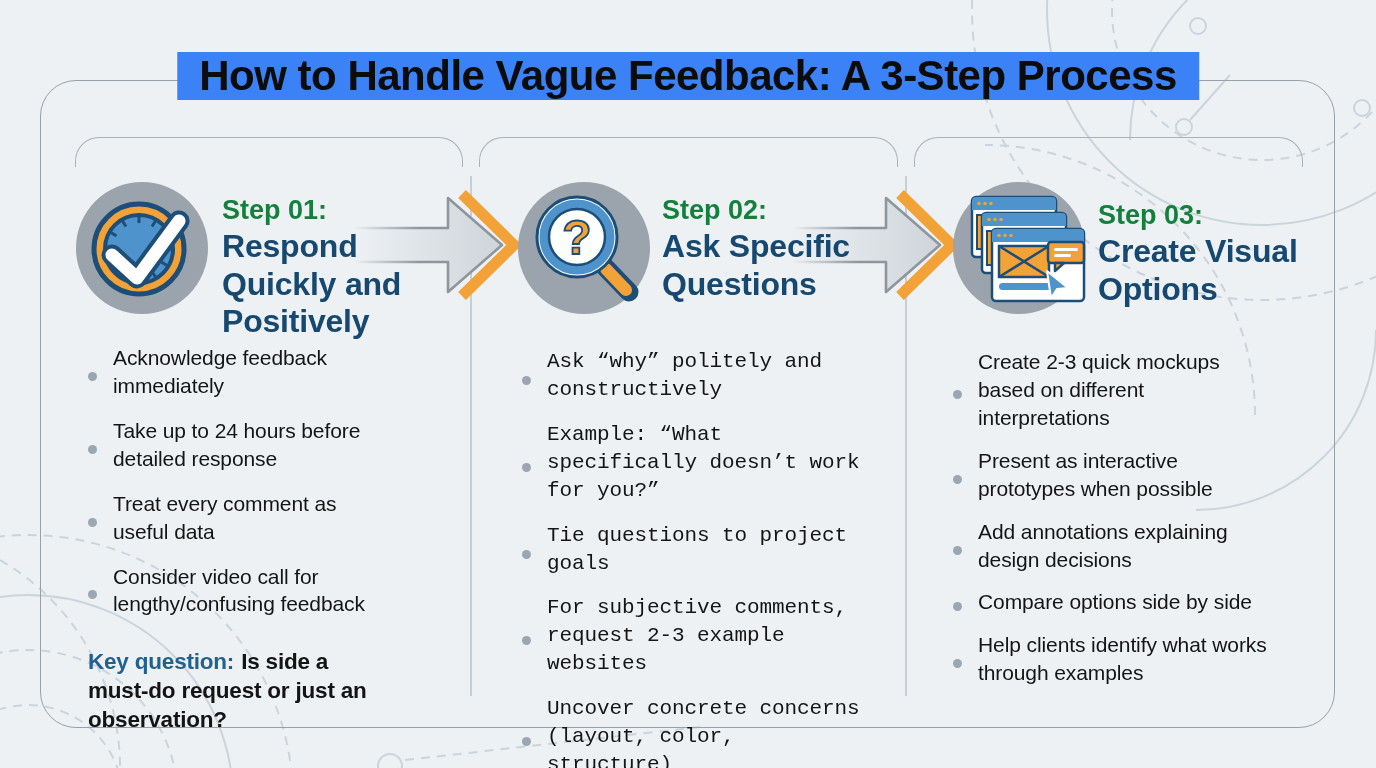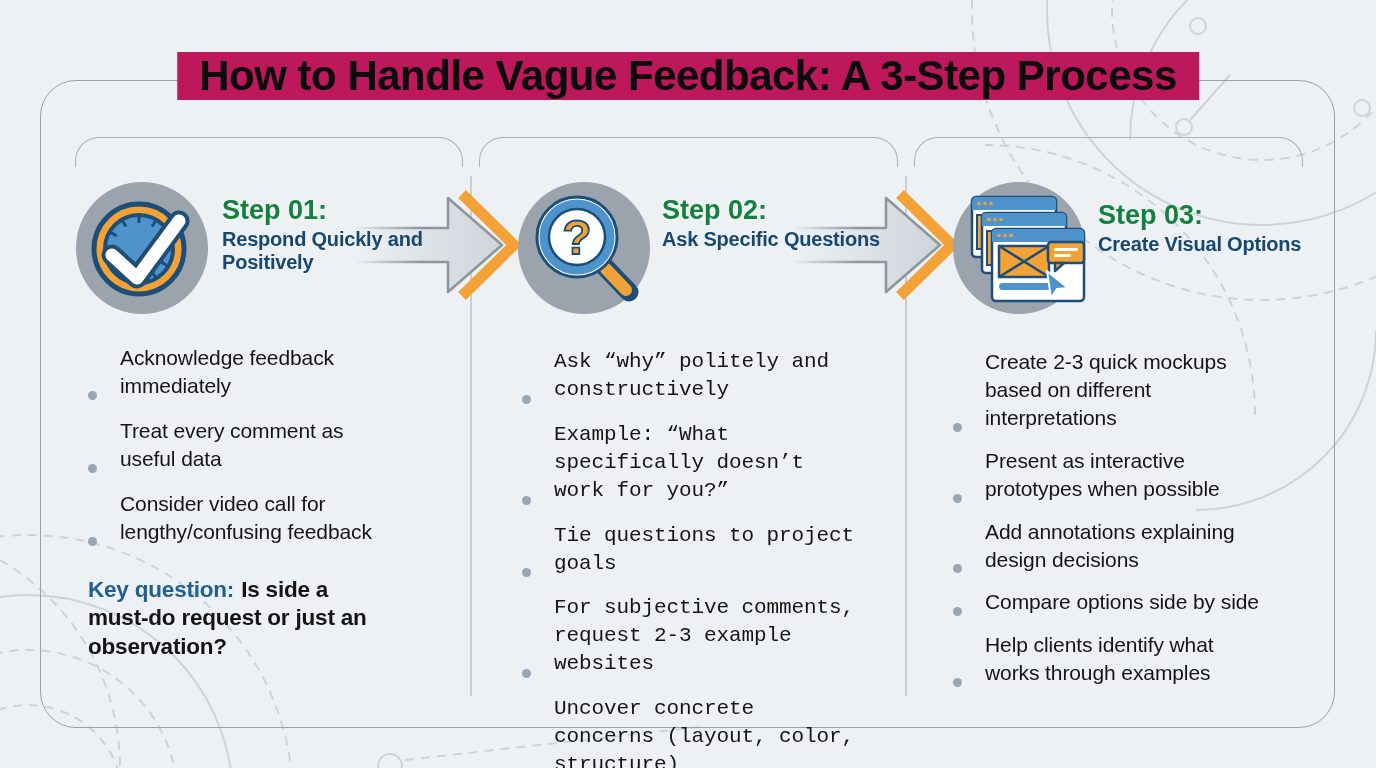--- a/index.html
+++ b/index.html
@@ -7,21 +7,21 @@
   body { font-family:"Liberation Sans", sans-serif; background:#edf1f4; overflow:hidden; }
   .canvas { position:relative; width:1376px; height:768px; background:#edf1f4; }
 
   .bg-decor { position:absolute; inset:0; z-index:0; }
 
   .card { position:absolute; left:40px; top:80px; width:1295px; height:648px;
           border:1.6px solid #98a0a8; border-radius:36px; z-index:1; }
 
   .page-title { position:absolute; top:52px; left:688px; transform:translateX(-50%);
           z-index:3; font-size:42px; font-weight:bold; color:#0c0c0c; letter-spacing:-0.5px;
-          background:#be185d; padding:0 22px; white-space:nowrap; }
+          background:#3b82f6; padding:0 22px; white-space:nowrap; }
 
   .col-tab { position:absolute; top:137px; height:30px; border:1.6px solid #a9b1b9;
           border-bottom:none; border-radius:24px 24px 0 0; z-index:1; }
   .tab-1 { left:75px;  width:388px; }
   .tab-2 { left:479px; width:419px; }
   .tab-3 { left:914px; width:389px; }
 
   .vdiv { position:absolute; width:1.6px; background:#c7ced6; top:176px; height:520px; z-index:1; }
   .vdiv-1 { left:470px; } .vdiv-2 { left:905px; }
 
@@ -32,27 +32,27 @@
   .step-icon { position:absolute; z-index:2; width:134px; height:134px; }
   .icon-1 { left:75px;  top:181px; }
   .icon-2 { left:517px; top:181px; }
   .icon-3 { left:952px; top:181px; }
 
   .step-head { position:absolute; z-index:3; }
   .head-1 { left:222px;  top:194px; width:252px; }
   .head-2 { left:662px;  top:194px; width:220px; }
   .head-3 { left:1098px; top:199px; width:220px; }
   .step-label { font-size:27px; font-weight:bold; color:#15803d; line-height:1.25; }
-  .step-title { font-size:20px; font-weight:bold; color:#17486f; line-height:1.18; letter-spacing:-0.2px; }
+  .step-title { font-size:32px; font-weight:bold; color:#17486f; line-height:1.18; letter-spacing:-0.2px; }
 
   .col-list { position:absolute; z-index:2; display:flex; flex-direction:column; }
   .list-1 { left:88px;  top:344px; width:300px; gap:17px; }
   .list-2 { left:522px; top:348px; width:340px; gap:17px;font-family:Liberation Mono, monospace; }
   .list-3 { left:953px; top:348px; width:315px; gap:15px; }
-  .bullet { display:flex; align-items:flex-end; gap:23px; }
+  .bullet { display:flex; align-items:center; gap:16px; }
   .dot { flex:0 0 auto; width:9px; height:9px; border-radius:50%; background:#9aa6b2; margin-top:9px; }
   .bullet-text { font-size:21px; color:#151515; line-height:1.33; letter-spacing:-0.1px; }
   .list-1 .bullet-text { max-width:285px; }
   .list-2 .bullet-text { max-width:322px; }
   .list-3 .bullet-text { max-width:295px; }
 
   .key-question { margin-top:13px; font-size:22.5px; font-weight:bold; line-height:1.27;
           max-width:362px; letter-spacing:-0.2px; }
   .kq-label { color:#20618f; margin-right:7px; }
   .kq-text  { color:#141414; }
@@ -212,20 +212,24 @@
     <div class="step-title">Create Visual Options</div>
   </div>
 
   <div class="col-list list-1">
     <div class="bullet">
         <span class="dot"></span>
         <span class="bullet-text">Acknowledge feedback immediately</span>
       </div>
     <div class="bullet">
         <span class="dot"></span>
+        <span class="bullet-text">Take up to 24 hours before detailed response</span>
+      </div>
+    <div class="bullet">
+        <span class="dot"></span>
         <span class="bullet-text">Treat every comment as useful data</span>
       </div>
     <div class="bullet">
         <span class="dot"></span>
         <span class="bullet-text">Consider video call for lengthy/confusing feedback</span>
       </div>
     <div class="key-question">
       <span class="kq-label">Key question:</span><span class="kq-text">Is side a must-do request or just an observation?</span>
     </div>
   </div>

